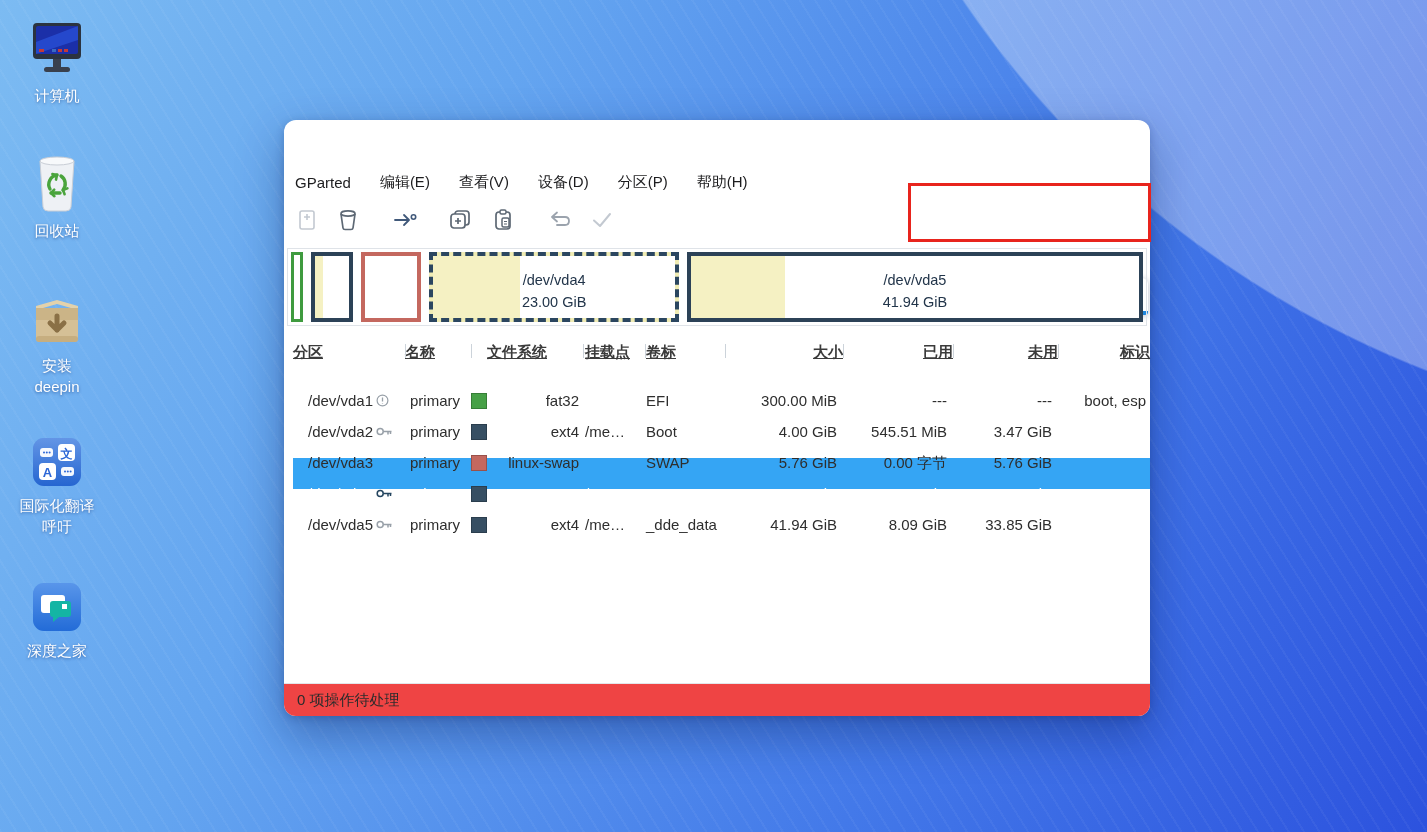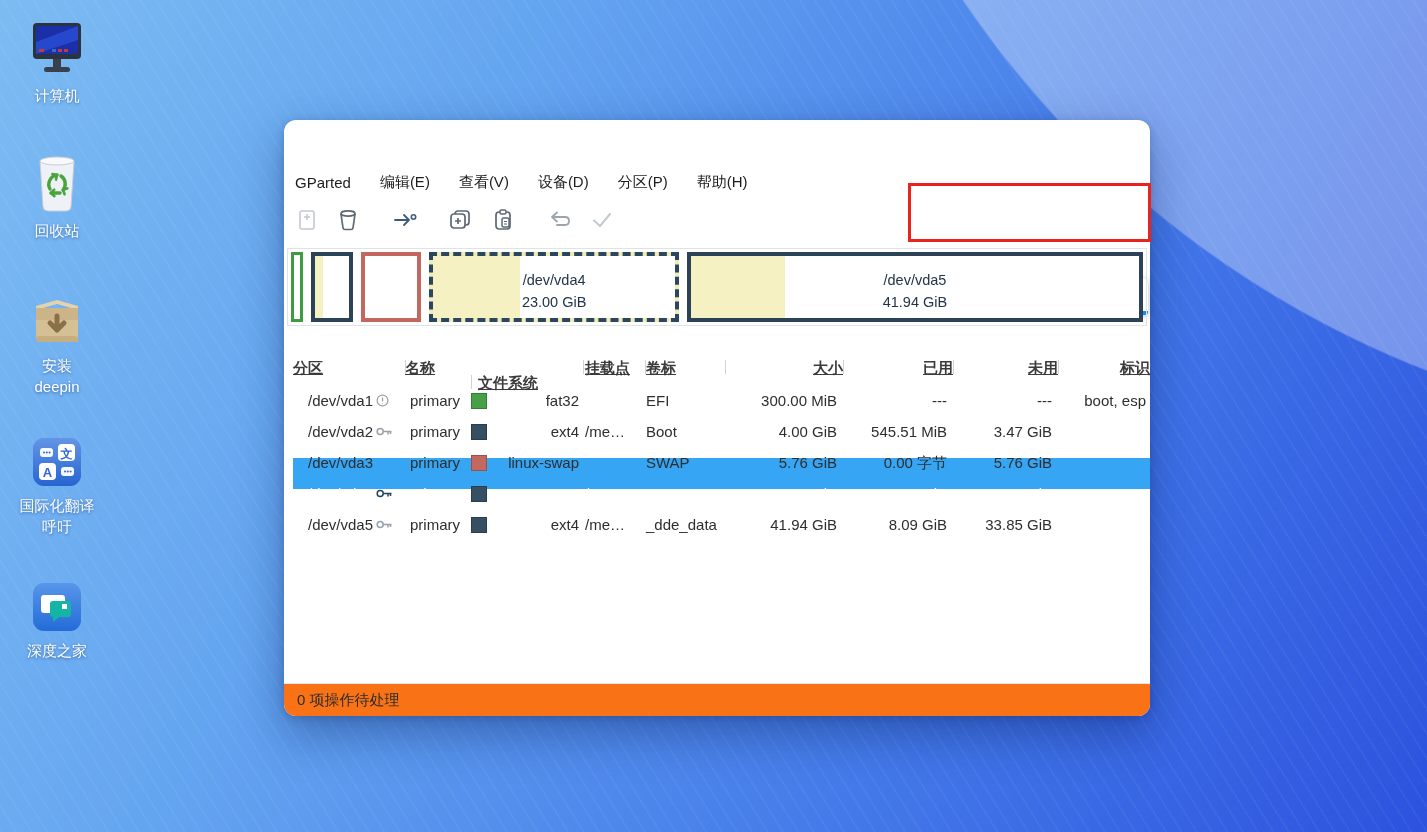--- a/index.html
+++ b/index.html
@@ -78,21 +78,21 @@
               font-size:14.5px; color:#22354a; line-height:22px; }
   .seg-label span{ display:block; }
 
   
   .grid{ display:grid; grid-template-columns:112px 66px 112px 62px 80px 118px 110px 105px 92px; }
   .thead{ position:absolute; left:9px; top:218px; right:0; height:27px; font-weight:bold;
           font-size:15px; color:#3b3b3b; align-items:center; }
   .th{ position:relative; height:27px; line-height:27px; cursor:pointer; white-space:nowrap;text-decoration:underline; }
   .th + .th::before{ content:""; position:absolute; left:0; top:6px; bottom:7px; width:1px; background:#ccd3da; }
   .th-c{ text-align:right; }
-  .th1{ padding-left:0; } .th2{ } .th3{ padding-left:7px;margin-top:31px; }
+  .th1{ padding-left:0; } .th2{ } .th3{ padding-left:16px; }
   .th4{ padding-left:2px; } .th5{ padding-left:1px; }
 
   .trows{ position:absolute; left:9px; top:245px; right:0; }
   .trow{ height:31px; font-size:15px; color:#2e2e2e; align-items:center; cursor:default; }
   .trow.selected{ background:#35a5f4; color:#fff; }
   .td{ height:31px; line-height:31px; white-space:nowrap; overflow:visible;margin-top:20px; }
   .td-dev{ padding-left:15px; display:flex; align-items:center; gap:3px; }
   .td-name{ padding-left:5px; }
   .td-fs{ display:flex; align-items:center; padding-right:4px; }
   .td-fs .swatch{ width:16px; height:16px; margin-right:3px; flex:0 0 auto;
@@ -103,21 +103,21 @@
   .td-r{ text-align:right; padding-right:6px; }
   .td-flags{ text-align:right; padding-right:4px; }
 
   .badge{ display:flex; align-items:center; color:#98a0a8; }
   .badge .ic{ display:none; }
   .badge[data-badge="info"] .ic-info{ display:block; }
   .badge[data-badge="key"] .ic-key{ display:block; }
   .trow.selected .badge{ color:#24455f; }
 
   .statusbar{ position:absolute; left:0; right:0; bottom:0; height:33px;
-              border-top:1px solid #e3e6ea; border-radius:0 0 12px 12px; background:#f97316;
+              border-top:1px solid #e3e6ea; border-radius:0 0 12px 12px; background:#ef4444;
               font-size:15px; color:#2c2c2c; line-height:32px; padding-left:13px; }
 </style>
 </head>
 <body>
 
 <div class="wp-curve"></div>
 <div class="wp-stripes"></div>
 
 <div class="dicon" style="top:20px">
   <svg width="56" height="58" viewBox="0 0 56 58">

